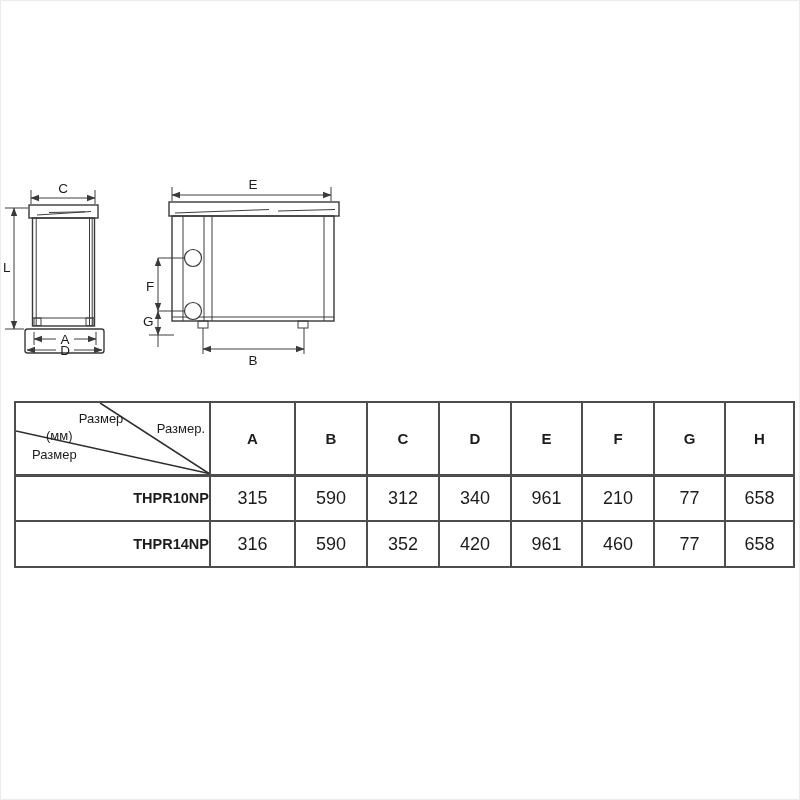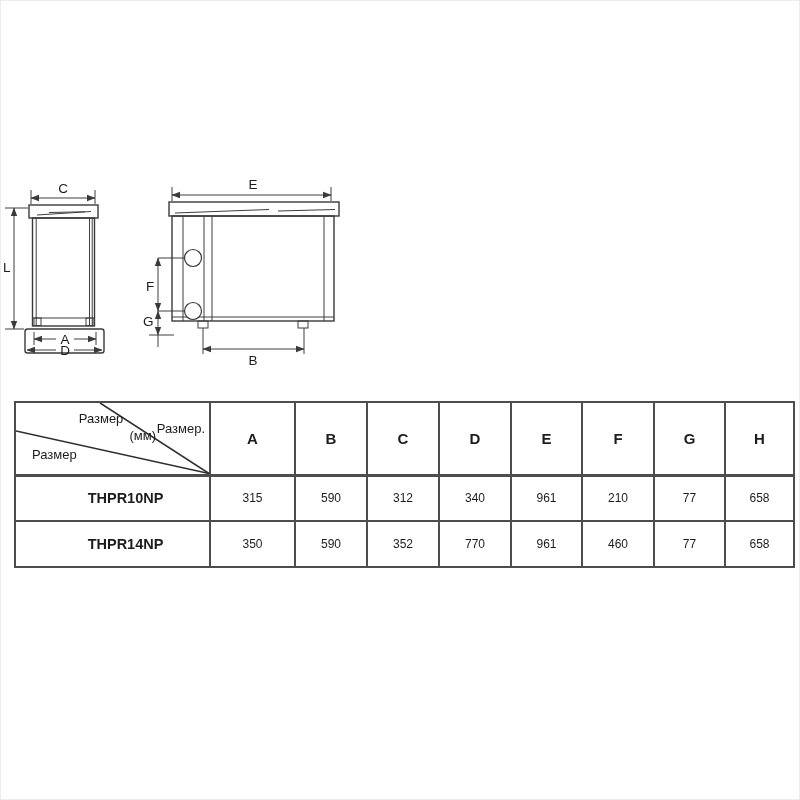--- a/index.html
+++ b/index.html
@@ -34,46 +34,46 @@
   table.dim-table {
     position: absolute; left: 13px; top: 400px;
     width: 779px;
     border-collapse: collapse;
     table-layout: fixed;
   }
   .dim-table th, .dim-table td {
     border: 2px solid #4d4d4d;
     text-align: center;
     vertical-align: middle;
-    font-size: 12px;
+    font-size: 18px;
     color: #1c1c1c;
     background: #ffffff;
   }
   .dim-table thead tr { height: 73px; }
   .dim-table tbody tr { height: 46px; }
   .dim-table thead th { font-weight: bold; font-size: 15px; border-bottom-width: 3px; }
   .dim-table td.model {
-    text-align: center;
+    text-align: right;
     padding-left: 26px;
     font-weight: bold;
     font-size: 14.5px;
   }
   th.corner { position: relative; padding: 0; }
   th.corner svg { position: absolute; inset: 0; width: 100%; height: 100%; }
   th.corner svg line { stroke: #2e2e2e; stroke-width: 1.6; }
   th.corner .clabel {
     position: absolute;
     font-weight: normal;
     font-size: 13px;
     color: #1c1c1c;
     line-height: 1;
     white-space: nowrap;
   }
   .c-size  { top: 9px;  left: 30px; width: 110px; text-align: center; }
-  .c-unit  { top: 26px; left: 30px; width: 110px; text-align: right; }
+  .c-unit  { top: 26px; left: 30px; width: 110px; text-align: left; }
   .c-desig { top: 19px; right: 4px; }
   .c-model { top: 45px; left: 16px; }
 </style>
 </head>
 <body>
 
 <div class="canvas">
 
   <svg id="side-view" class="drawing" width="140" height="200" viewBox="0 0 140 200">
     <defs>
@@ -209,24 +209,24 @@
         <td>590</td>
         <td>312</td>
         <td>340</td>
         <td>961</td>
         <td>210</td>
         <td>77</td>
         <td>658</td>
       </tr>
       <tr>
         <td class="model">THPR14NP</td>
-        <td>350</td>
+        <td>316</td>
         <td>590</td>
         <td>352</td>
-        <td>770</td>
+        <td>420</td>
         <td>961</td>
         <td>460</td>
         <td>77</td>
         <td>658</td>
       </tr>
     </tbody>
   </table>
 
 </div>
 

